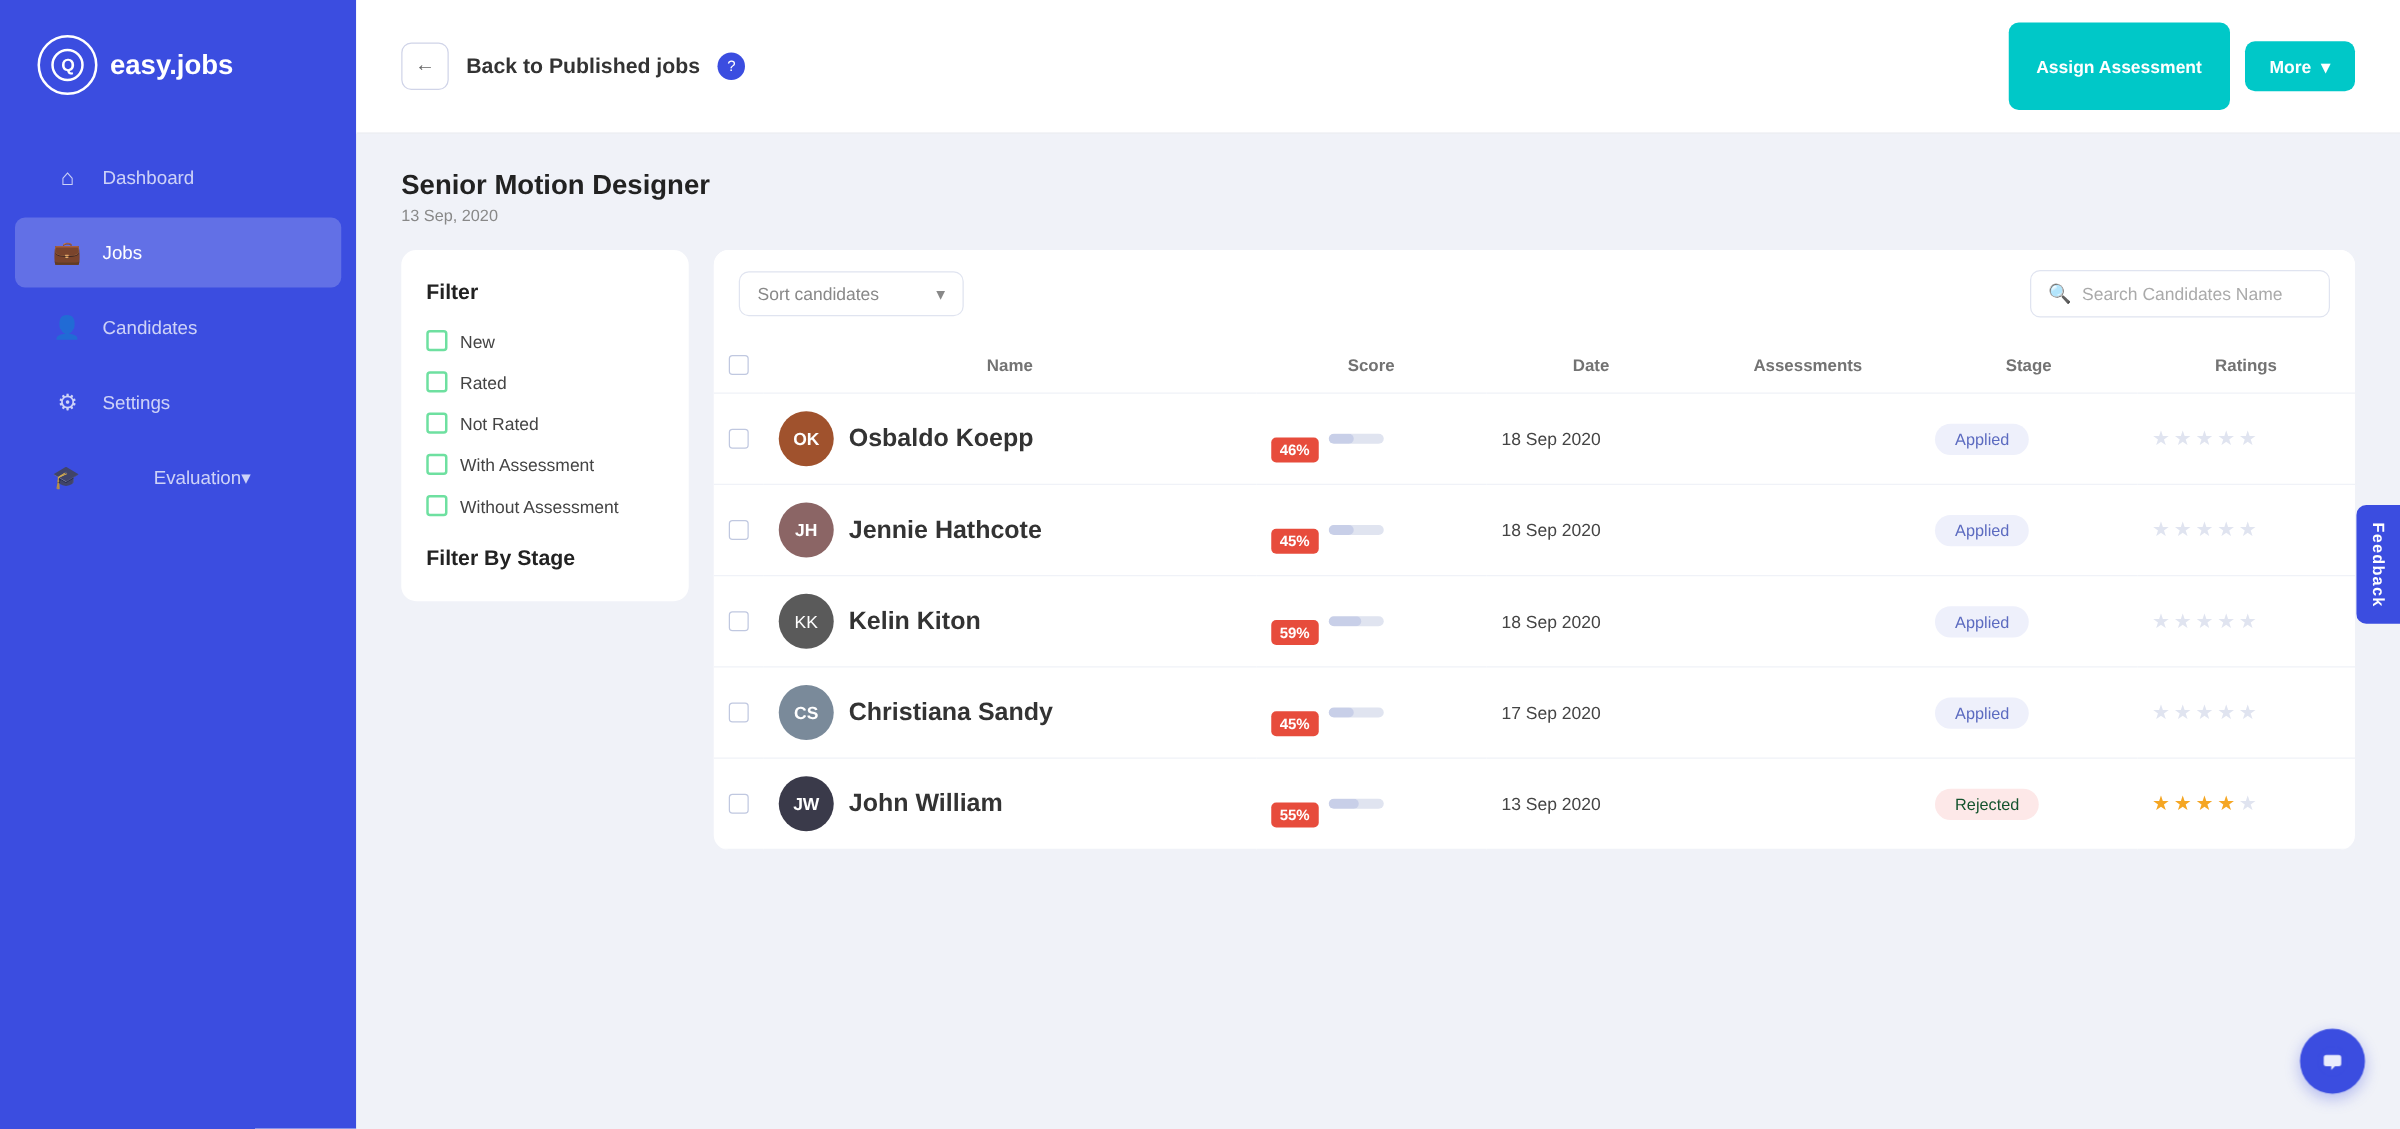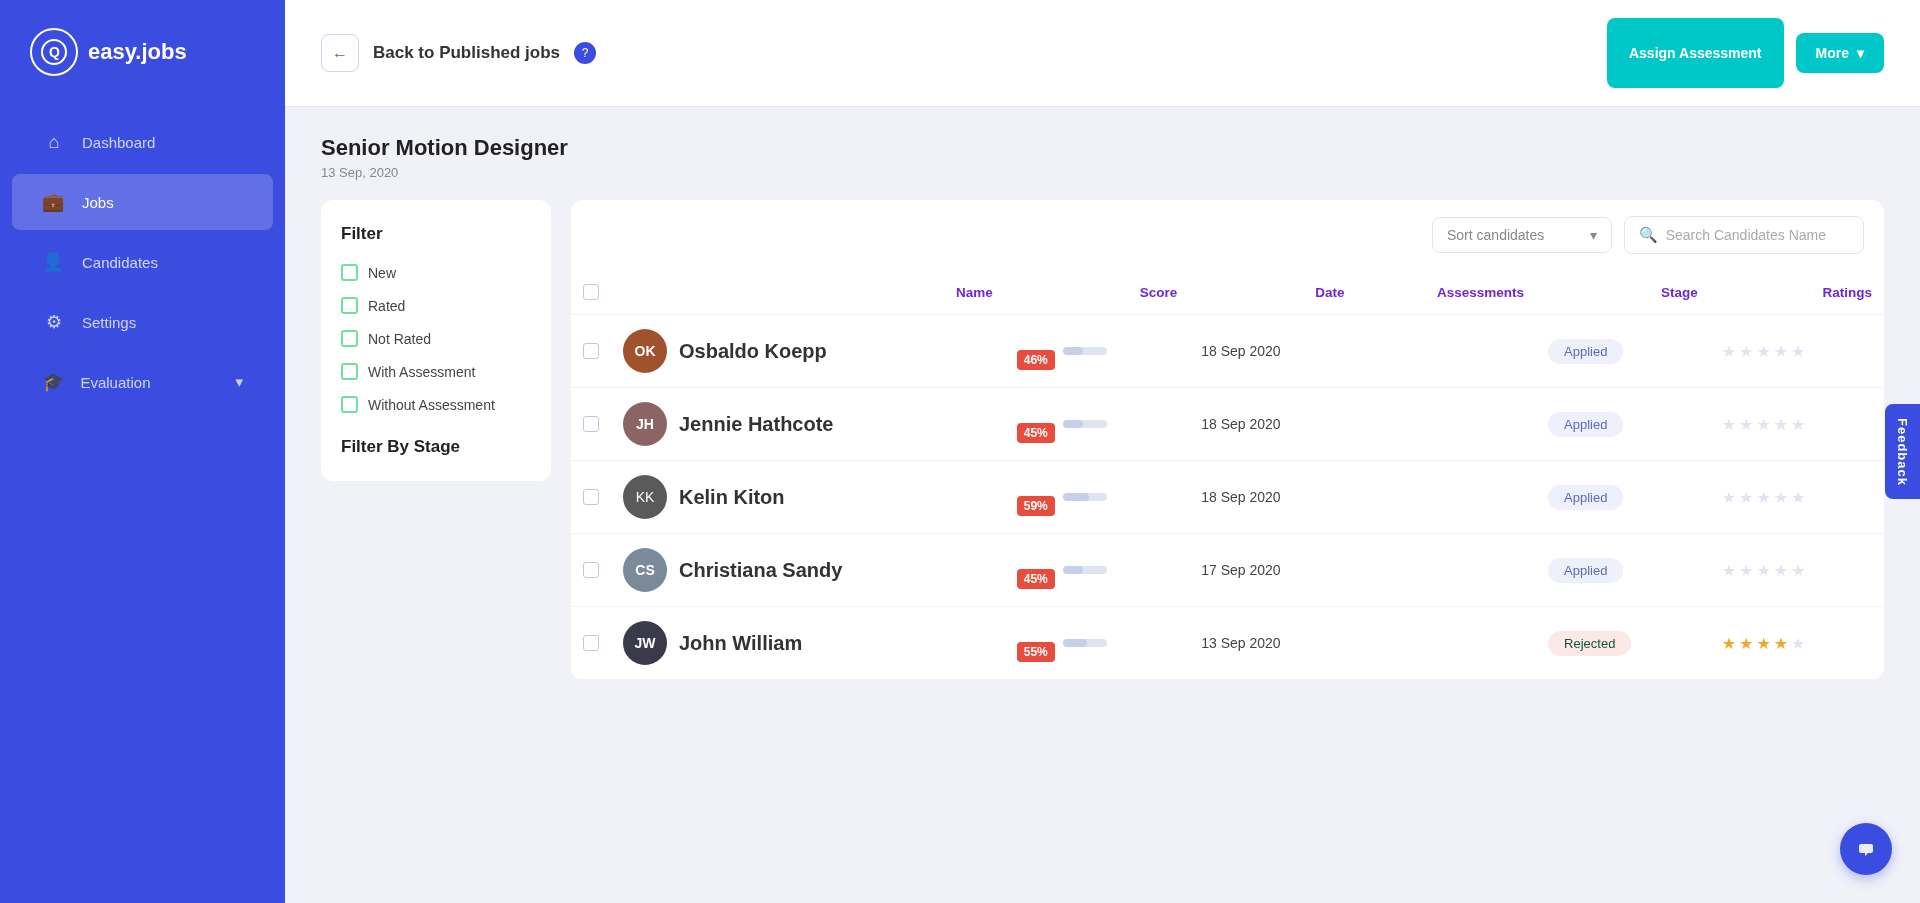--- a/index.html
+++ b/index.html
@@ -55,21 +55,21 @@
     .nav-item.active {
       background: rgba(255,255,255,0.2);
       color: white;
     }
     .nav-icon {
       width: 24px; height: 24px;
       display: flex; align-items: center; justify-content: center;
       font-size: 18px;
     }
     .evaluation-row {
-      display: flex; align-items: center; justify-content: space-between; width: 100%;
+      display: flex; align-items: center; justify-content: center; width: 100%;
     }
 
     
     .main {
       flex: 1;
       display: flex;
       flex-direction: column;
       background: #f0f2f8;
       overflow: hidden;
     }
@@ -207,21 +207,21 @@
     
     .candidates-section {
       flex: 1;
       background: white;
       border-radius: 12px;
       overflow: hidden;
     }
     .table-header-row {
       display: flex;
       align-items: center;
-      justify-content: flex-end;
+      justify-content: space-between;
       padding: 16px 20px;
       gap: 12px;
       background: white;
     }
     .sort-select {
       display: flex;
       align-items: center;
       gap: 8px;
       border: 1.5px solid #e0e4f0;
       border-radius: 8px;
@@ -248,24 +248,24 @@
 
     table {
       width: 100%;
       border-collapse: collapse;
     }
     thead tr {
       border-bottom: 1.5px solid #f0f2f8;
     }
     thead th {
       padding: 14px 12px;
-      text-align: right;
+      text-align: center;
       font-size: 13.5px;
       font-weight: 700;
-      color: #6d28d9;
+      color: #737373;
     }
     tbody tr {
       border-bottom: 1px solid #f0f2f8;
     }
     tbody td {
       padding: 14px 12px;
       font-size: 14px;
       color: #444;
       vertical-align: middle;
     }

